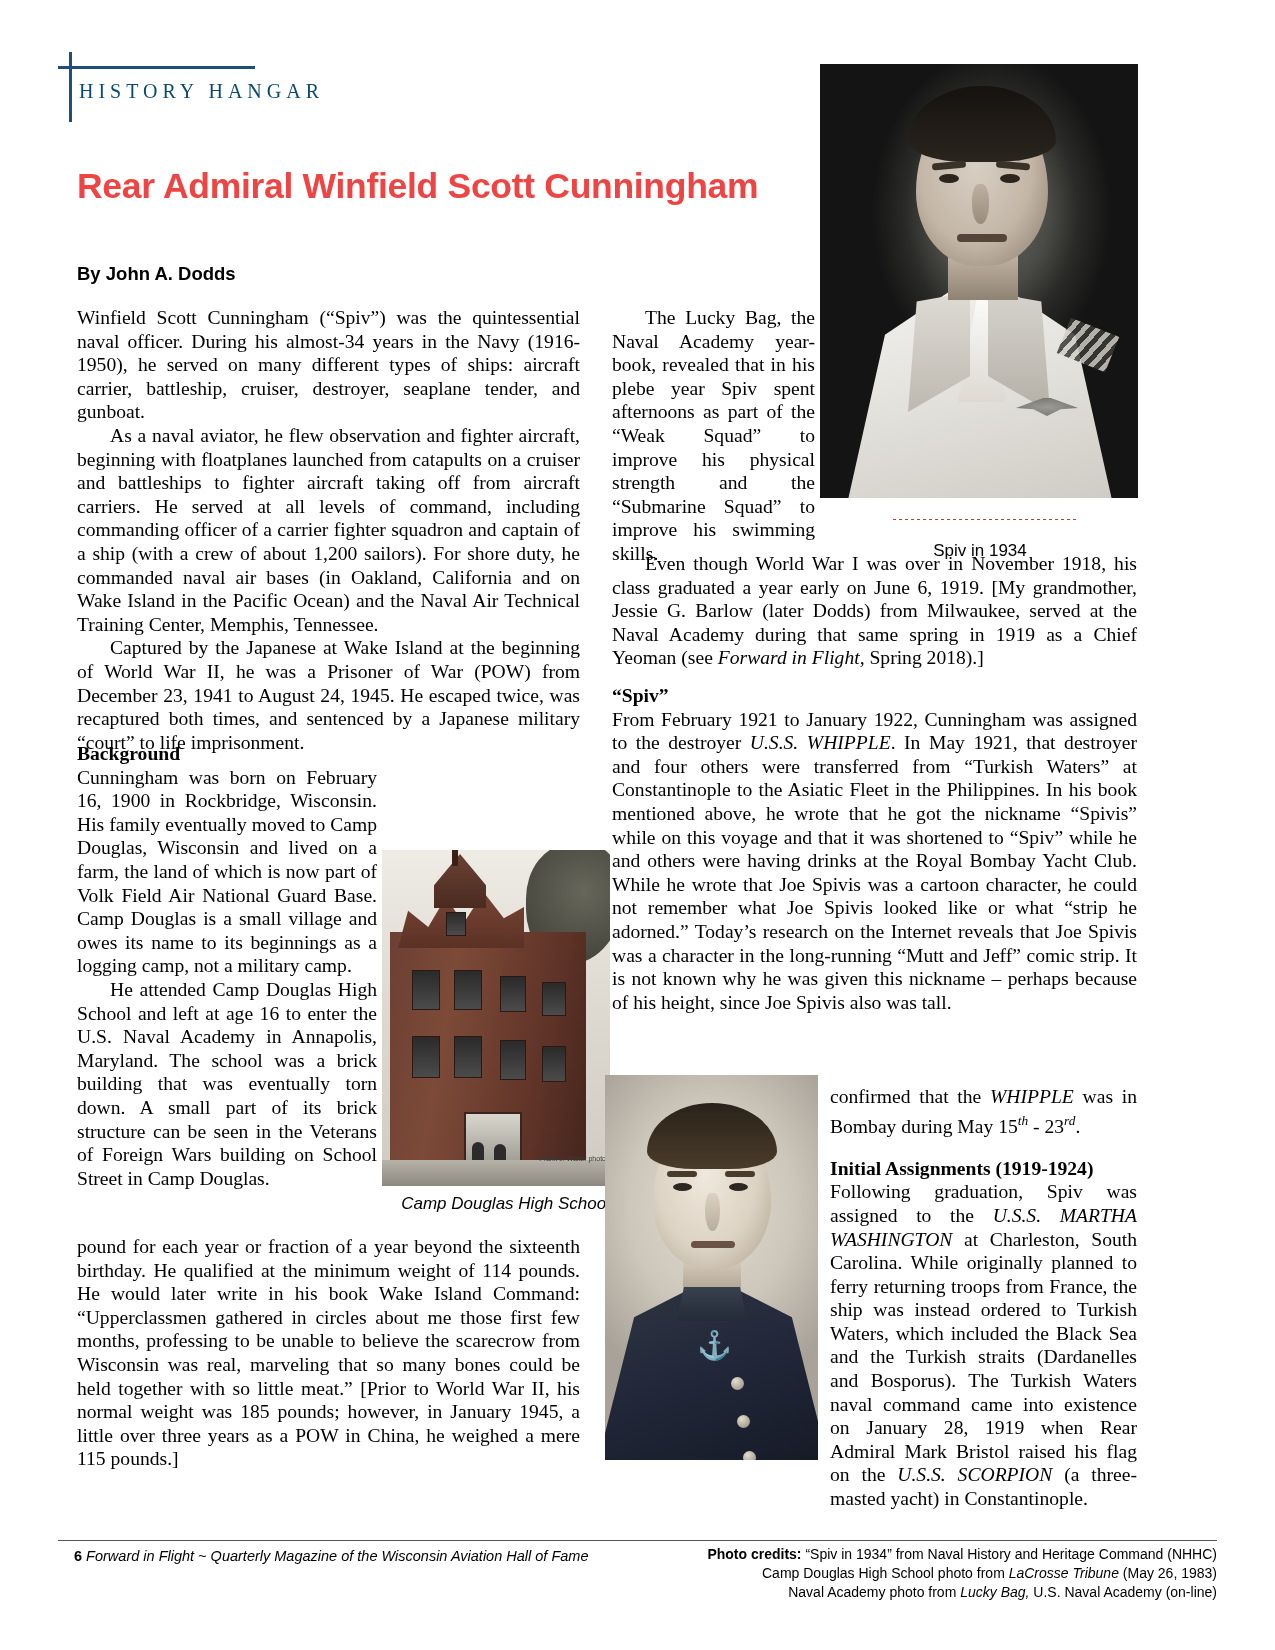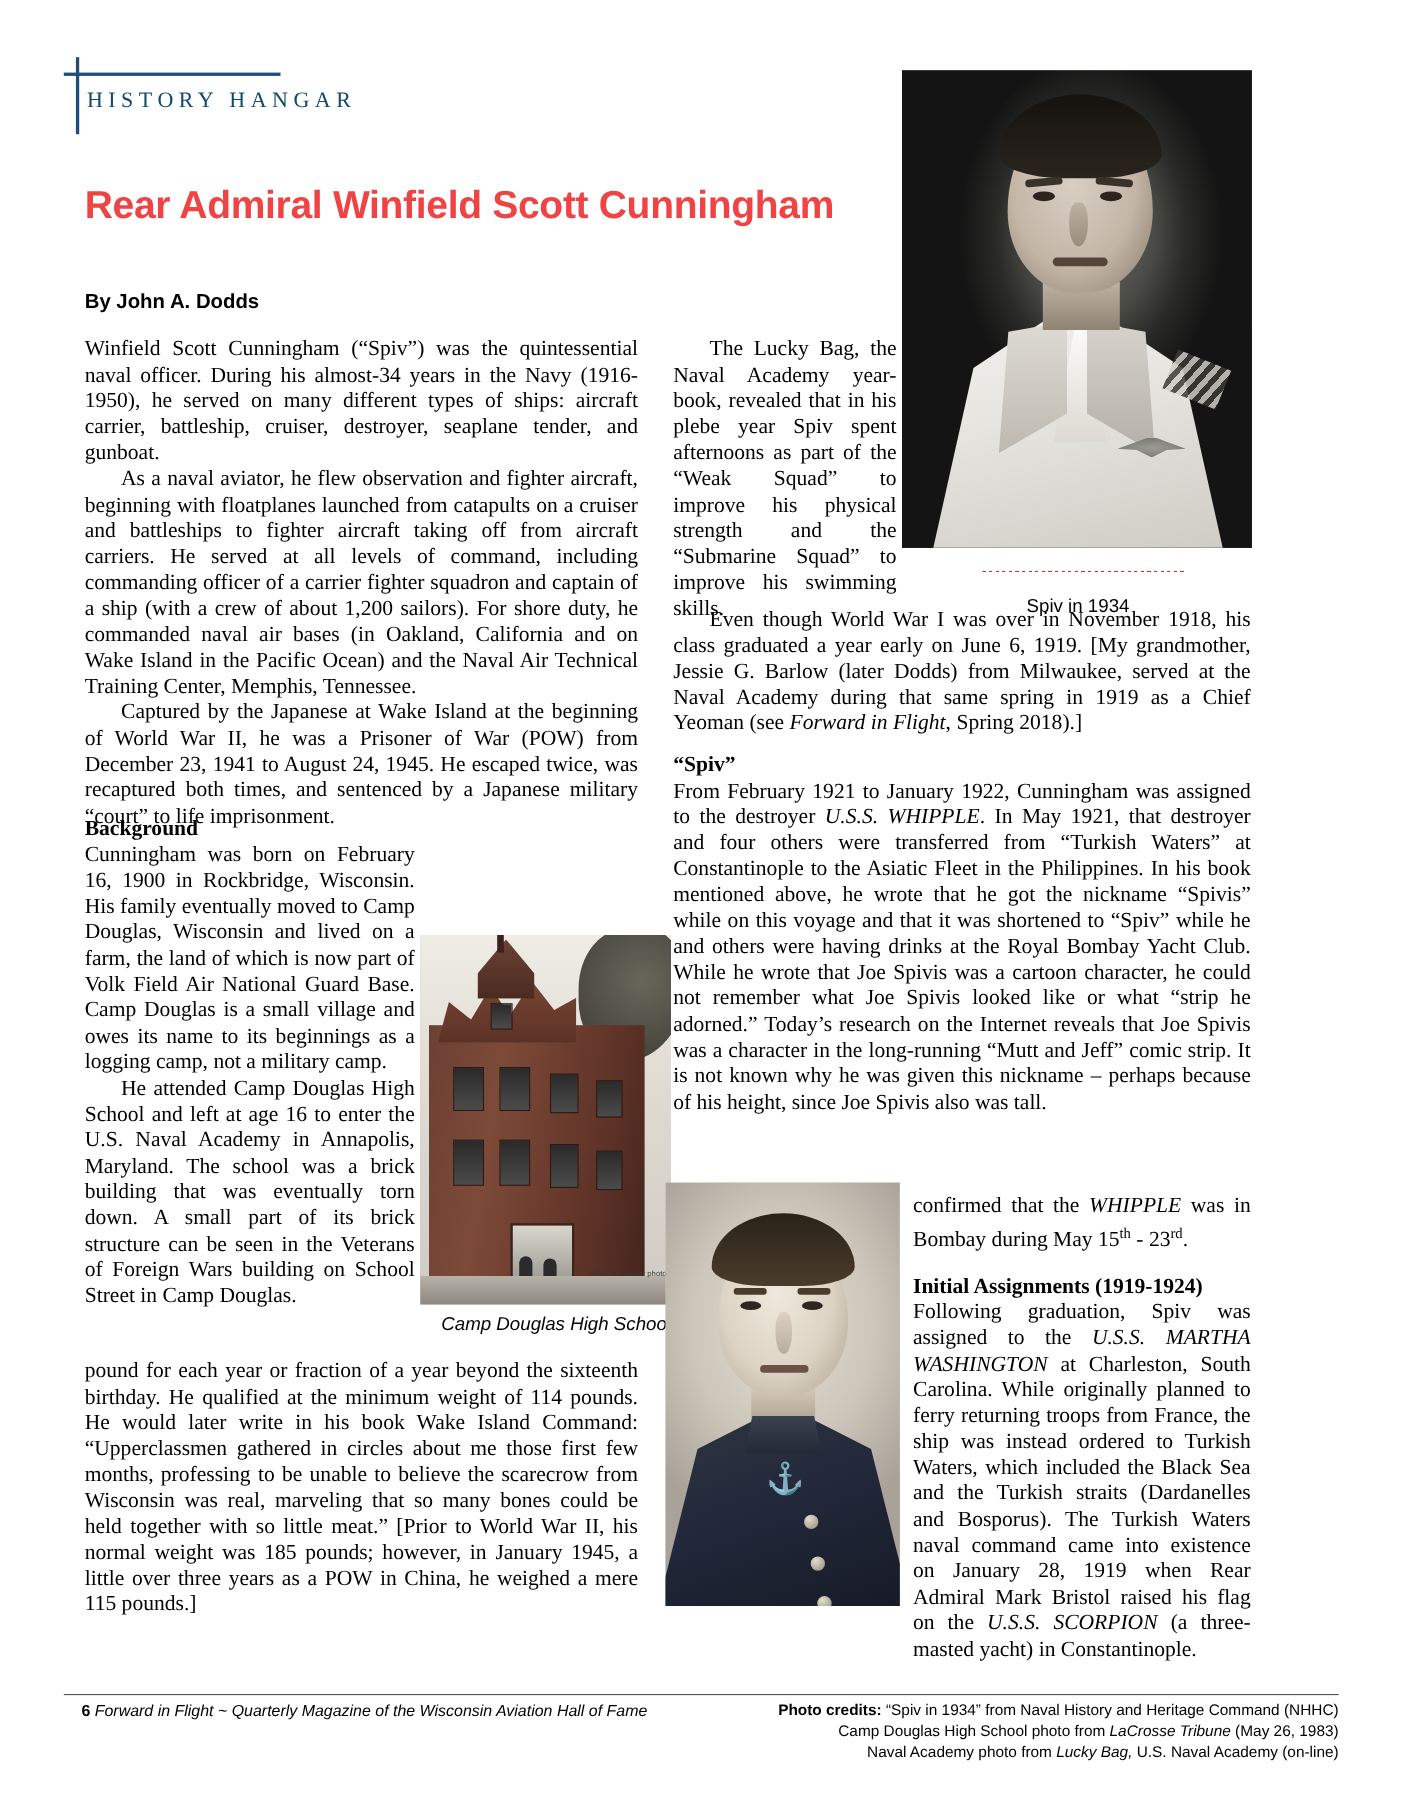--- a/index.html
+++ b/index.html
@@ -63,21 +63,21 @@
   .col p { margin:0; }
   .col p.ind { text-indent:33px; }
   .sec-head {
     font-family:Liberation Serif, serif;
     font-weight:bold; font-size:19.6px;
     margin:0;
   }
   .gap { height:19px; }
   .u { }
   .it { font-style:italic; }
-  sup { font-size:0.68em; vertical-align:super; }
+  sup { font-size:0.68em; vertical-align:super;font-style:italic; }
 
   
   .img-spiv {
     position:absolute; left:820px; top:64px; width:318px; height:434px;
     background:
       radial-gradient(ellipse 120px 160px at 54% 34%, #6a6a66 0%, #4a4a46 48%, #2a2a28 72%, #141414 100%),
       linear-gradient(#1d1d1b, #121210);
     overflow:hidden;
   }
   .img-spiv .face {

